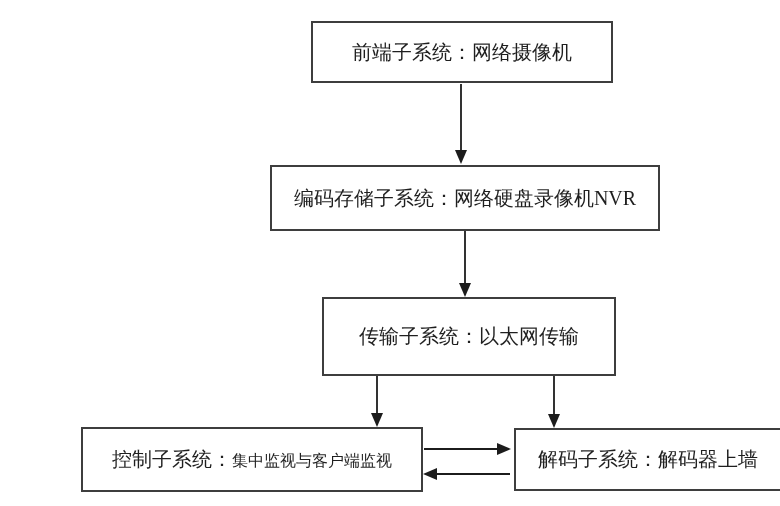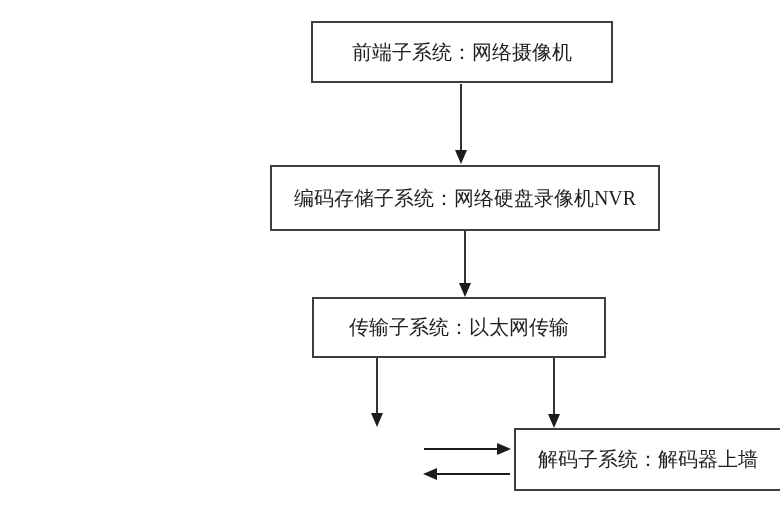--- a/index.html
+++ b/index.html
@@ -43,21 +43,21 @@
     color:var(--text-color);
     font-size:20px;
     line-height:1.15;
     white-space:nowrap;
   }
   .node .sub{
     font-size:16px;
   }
   .n1{left:263px;top:21px;width:302px;height:62px;}
   .n2{left:222px;top:165px;width:390px;height:66px;}
-  .n3{left:264px;top:297px;width:294px;height:61px;}
+  .n3{left:274px;top:297px;width:294px;height:79px;}
   .n4{left:33px;top:427px;width:342px;height:65px;}
   .n5{left:466px;top:428px;width:268px;height:63px;}
 </style>
 </head>
 <body>
 
 <div class="canvas">
 
   <svg class="edges" width="780" height="506" viewBox="0 0 780 506" aria-hidden="true">
     <g>
@@ -91,18 +91,21 @@
   </div>
 
   <div class="node n2">
     <span>编码存储子系统：网络硬盘录像机NVR</span>
   </div>
 
   <div class="node n3">
     <span>传输子系统：以太网传输</span>
   </div>
 
+  <div class="node n4">
+    <span><span>控制子系统：</span><span class="sub">集中监视与客户端监视</span></span>
+  </div>
 
   <div class="node n5">
     <span>解码子系统：解码器上墙</span>
   </div>
 
 </div>
 
 </body></html>

